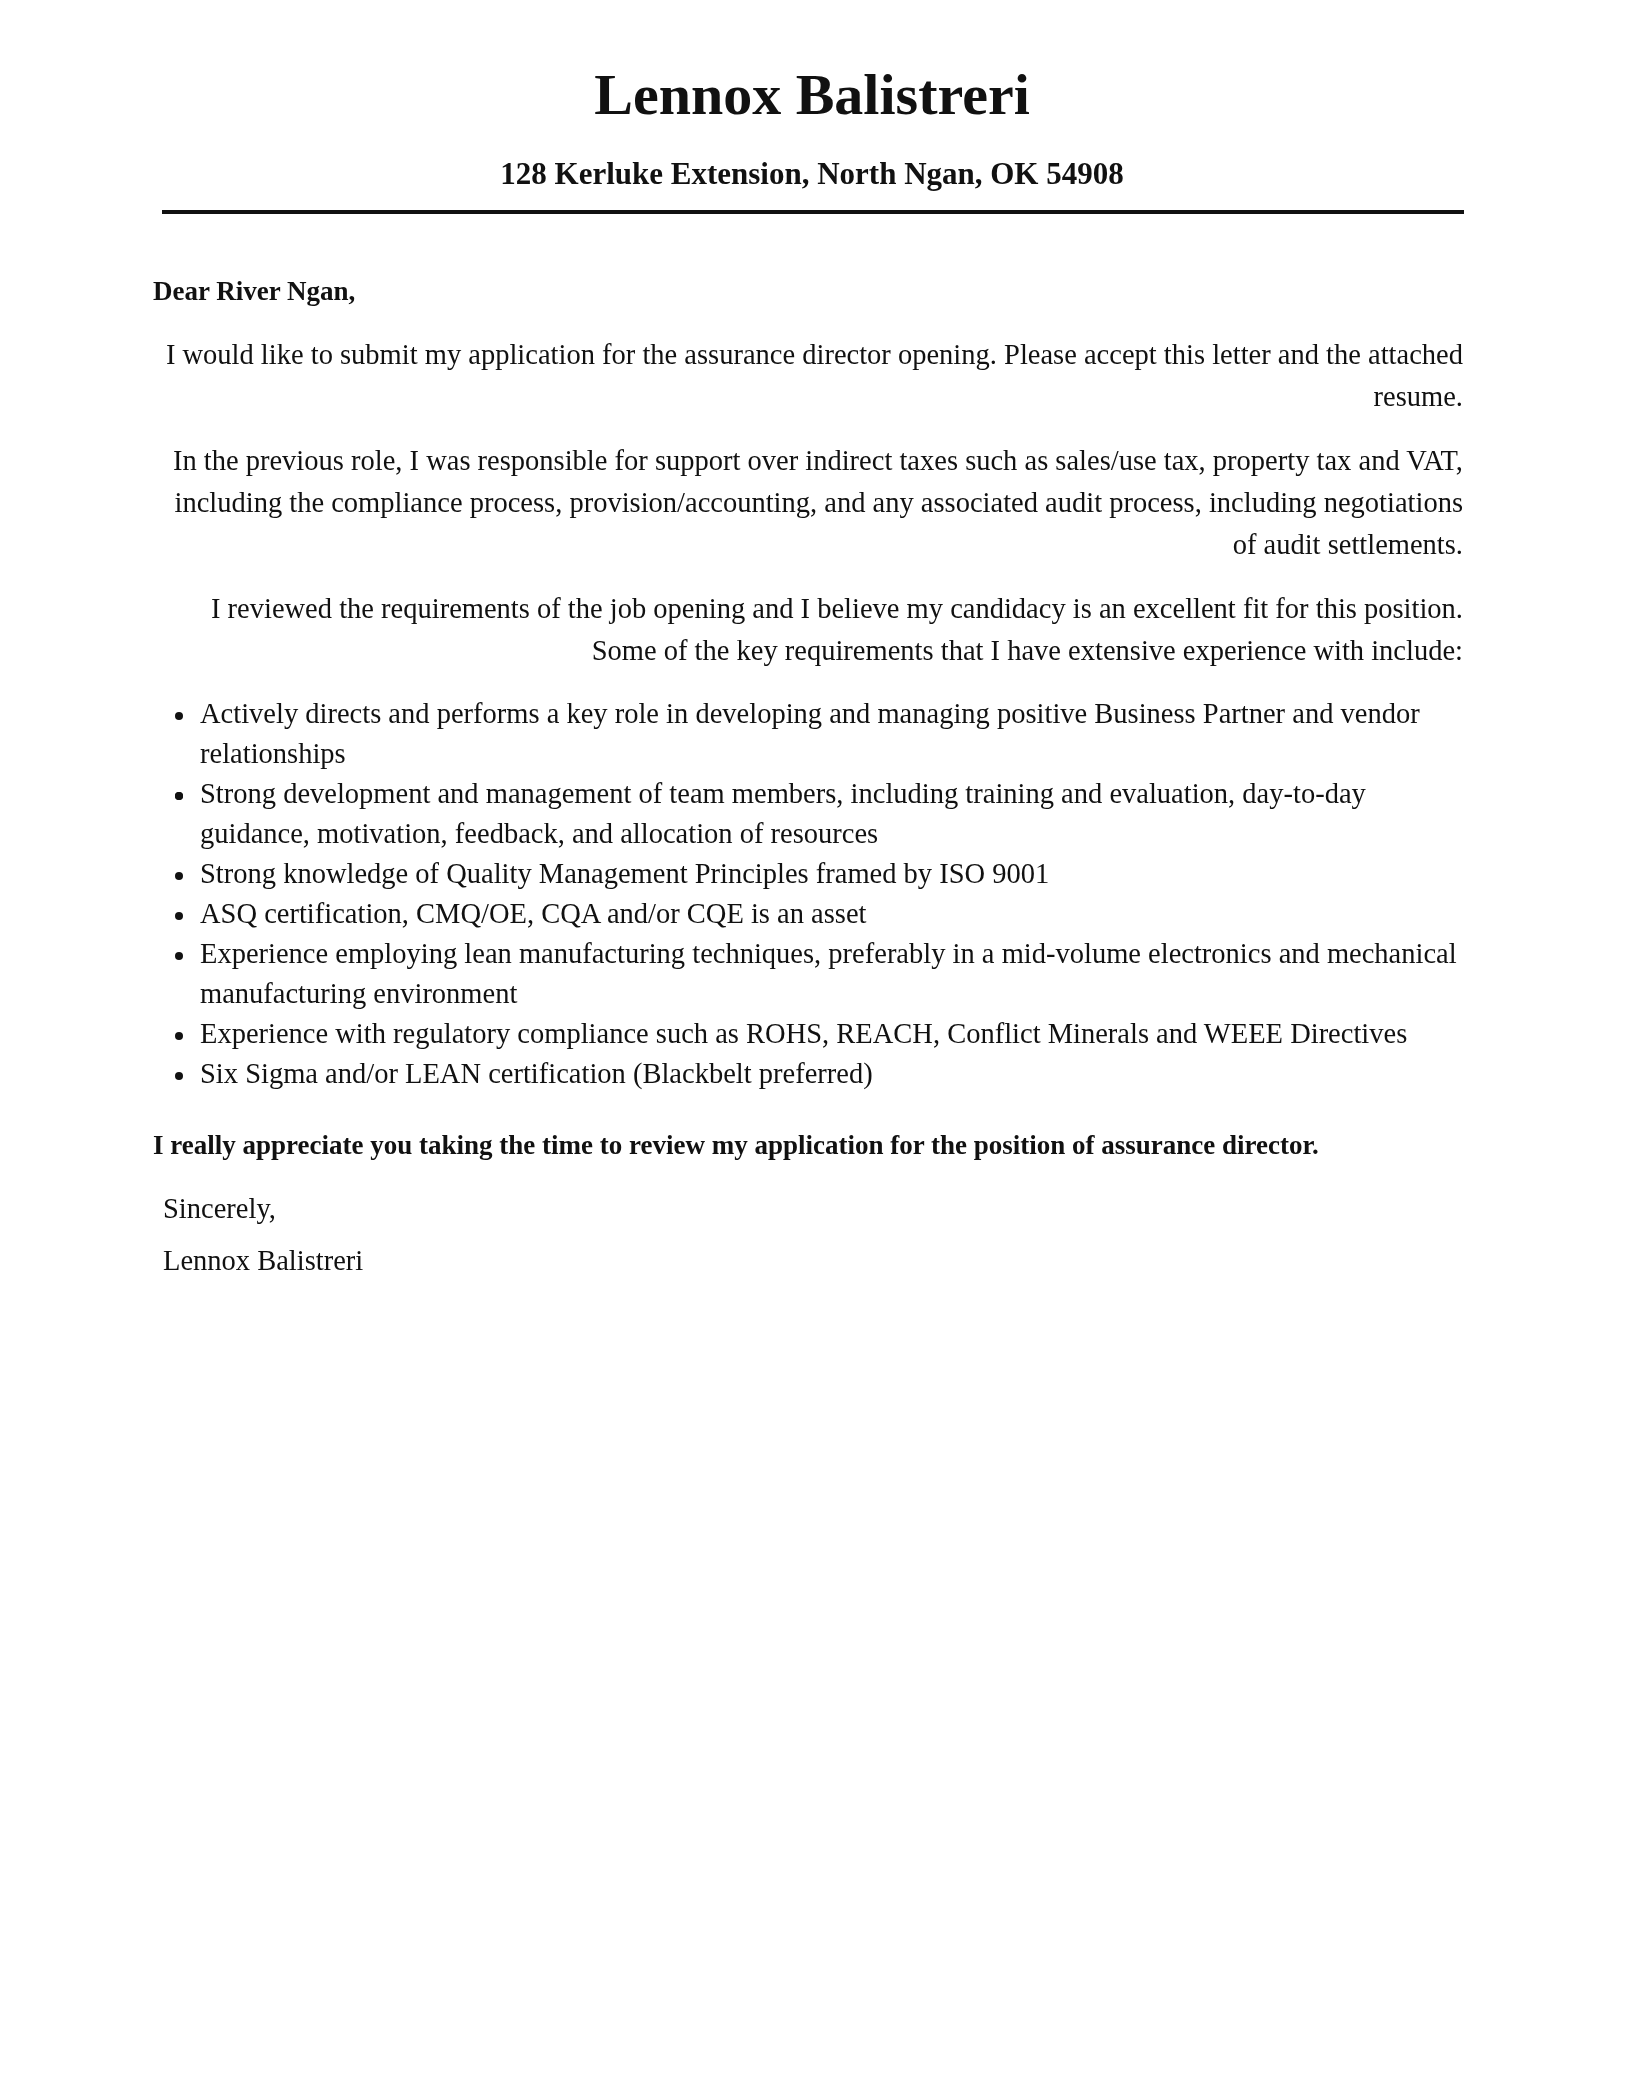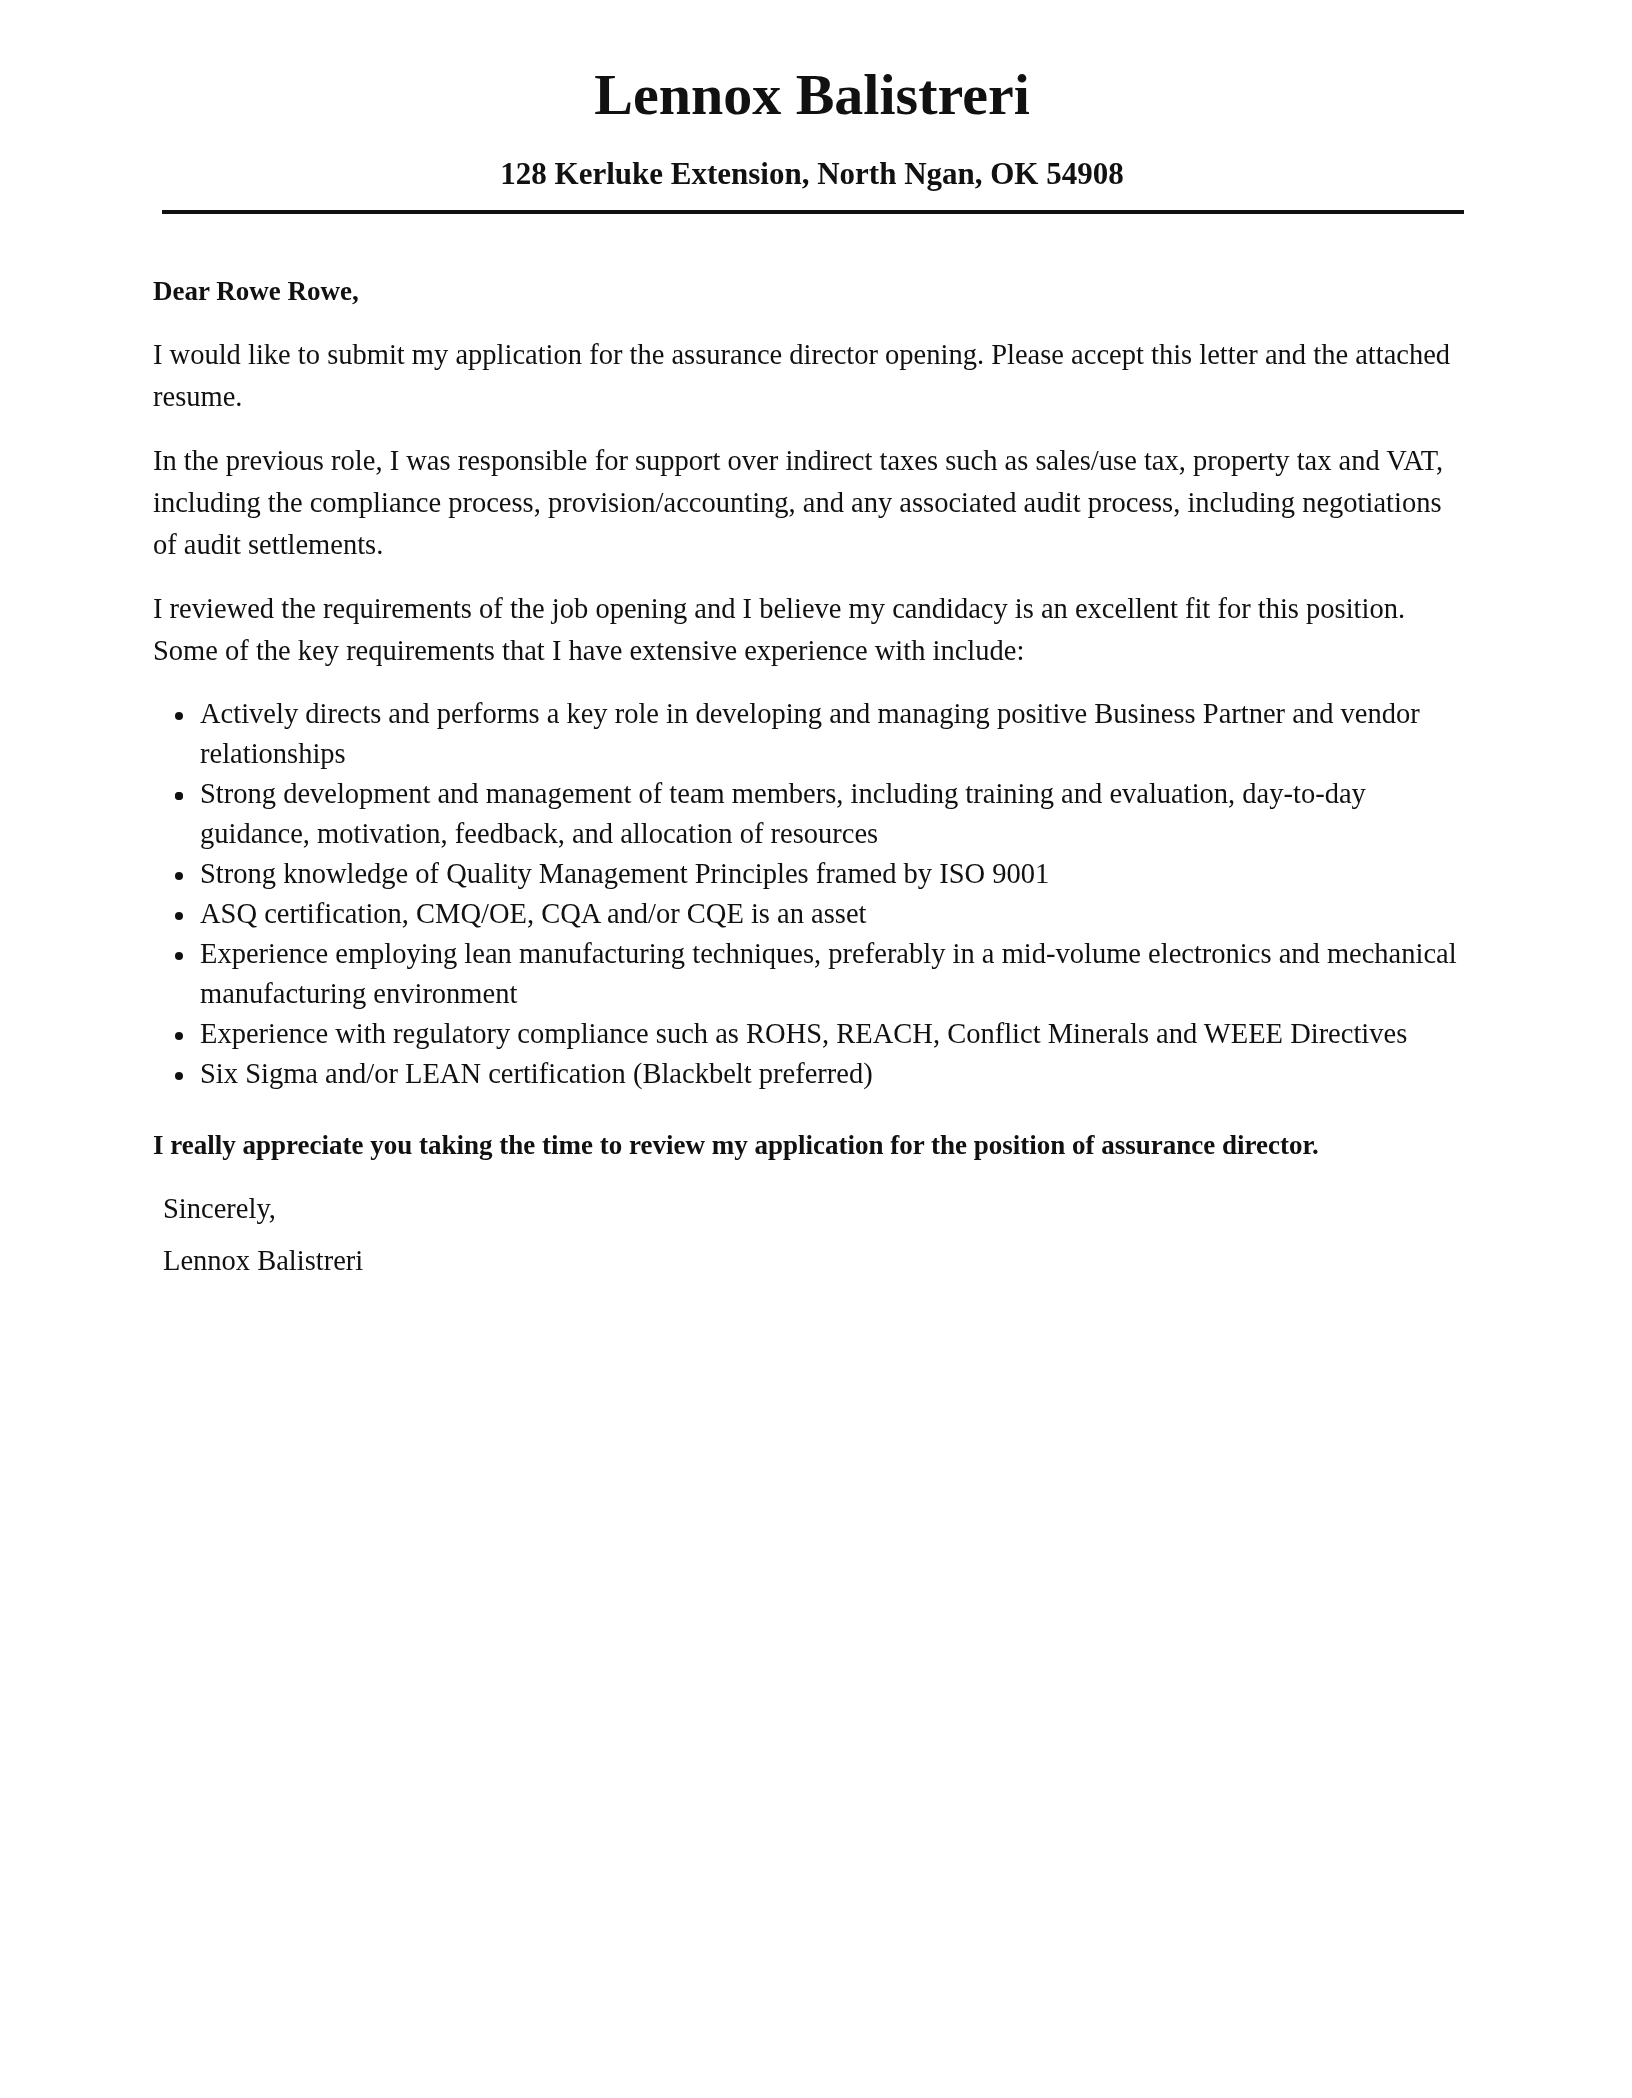--- a/index.html
+++ b/index.html
@@ -58,20 +58,21 @@
       line-height: 42px;
     }
     .salutation {
       font-weight: bold;
       font-size: 27px;
       line-height: 42px;
       margin: 0 0 22px 0;
     }
     .para {
       margin: 4px 0 22px 0;
+      text-align: right;
     }
     .list {
       list-style: none;
       margin: 0 0 24px 0;
       padding: 0;
     }
     .list li {
       position: relative;
       padding-left: 47px;
       line-height: 40px;
@@ -102,21 +103,21 @@
 <div class="page">
 
   <div class="header">
     <h1 class="name">Lennox Balistreri</h1>
     <div class="address">128 Kerluke Extension, North Ngan, OK 54908</div>
   </div>
 
   <div class="rule"></div>
 
   <div class="body">
-    <p class="salutation">Dear Rowe Rowe,</p>
+    <p class="salutation">Dear River Ngan,</p>
 
     <p class="para">I would like to submit my application for the assurance director opening. Please accept this letter and the attached resume.</p>
     <p class="para">In the previous role, I was responsible for support over indirect taxes such as sales/use tax, property tax and VAT, including the compliance process, provision/accounting, and any associated audit process, including negotiations of audit settlements.</p>
     <p class="para">I reviewed the requirements of the job opening and I believe my candidacy is an excellent fit for this position. Some of the key requirements that I have extensive experience with include:</p>
 
     <ul class="list">
       <li><span class="bullet"></span><span>Actively directs and performs a key role in developing and managing positive Business Partner and vendor relationships</span></li>
       <li><span class="bullet"></span></li>
       <li><span class="bullet"></span><span>Strong development and management of team members, including training and evaluation, day-to-day guidance, motivation, feedback, and allocation of resources</span></li>
       <li><span class="bullet"></span><span>Strong knowledge of Quality Management Principles framed by ISO 9001</span></li>

